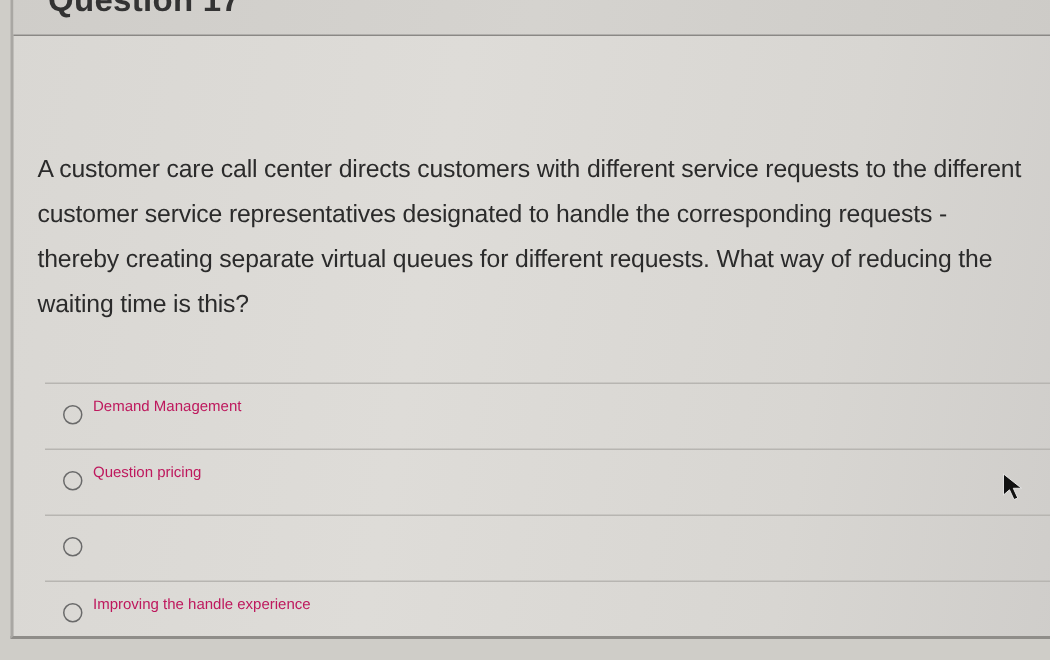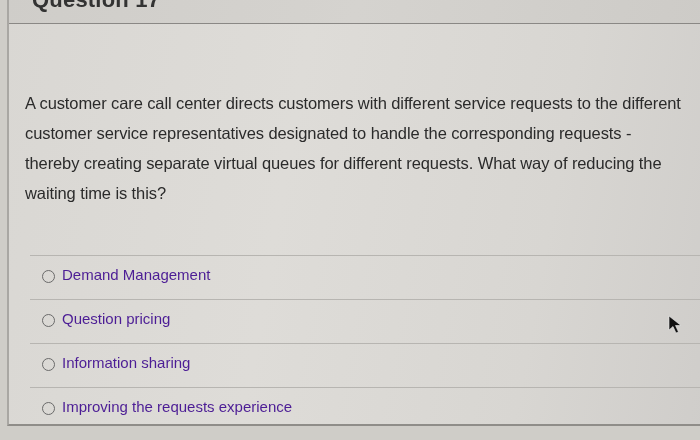--- a/index.html
+++ b/index.html
@@ -20,37 +20,37 @@
       position: absolute; left: 0; top: 0; right: 0; height: 53px;
       background: linear-gradient(100deg, #cfcdc9 0%, #d5d3cf 50%, #cdcbc7 100%);
       border-bottom: 1.5px solid #8a8885;
     }
     .header-title {
       position: absolute; left: 23px; top: 17px;
       font-size: 22px; font-weight: 700; color: #333;
       letter-spacing: 0.2px;
     }
     .question {
-      position: absolute; left: 25px; top: 88px; width: 660px;
+      position: absolute; left: 25px; top: 98px; width: 660px;
       font-size: 16.5px; line-height: 30px; color: #2b2b2b;
       letter-spacing: -0.1px;
     }
     .answers { position: absolute; left: 30px; top: 255px; width: 670px; }
     .answer {
       position: relative; height: 43px;
       border-top: 1.5px solid #b7b5b1;
     }
     .answer .radio {
       position: absolute; left: 12px; top: 14px;
       width: 11px; height: 11px; border-radius: 50%;
       border: 1.6px solid #6a6a6a; background: transparent;
     }
     .answer .label {
       position: absolute; left: 32px; top: 10px;
-      font-size: 15px; color: #4c1d95;
+      font-size: 10px; color: #be185d;
     }
     .cursor {
       position: absolute; left: 668px; top: 315px; width: 16px; height: 20px;
     }
   </style>
 </head>
 <body>
 
 <div class="frame">
   <div class="header">
@@ -64,25 +64,24 @@
   <div class="answer">
     <span class="radio"></span>
     <span class="label">Demand Management</span>
   </div>
   <div class="answer">
     <span class="radio"></span>
     <span class="label">Question pricing</span>
   </div>
   <div class="answer">
     <span class="radio"></span>
-    <span class="label">Information sharing</span>
   </div>
   <div class="answer">
     <span class="radio"></span>
-    <span class="label">Improving the requests experience</span>
+    <span class="label">Improving the handle experience</span>
   </div>
 </div>
 
 <div class="cursor">
   <svg width="16" height="20" viewBox="0 0 16 20">
     <path d="M1 1 L1 15 L5 11.5 L8 18 L10.5 17 L7.5 10.5 L13 10.5 Z" fill="#111" stroke="#eee" stroke-width="0.6"></path>
   </svg>
 </div>
 
 </body></html>

